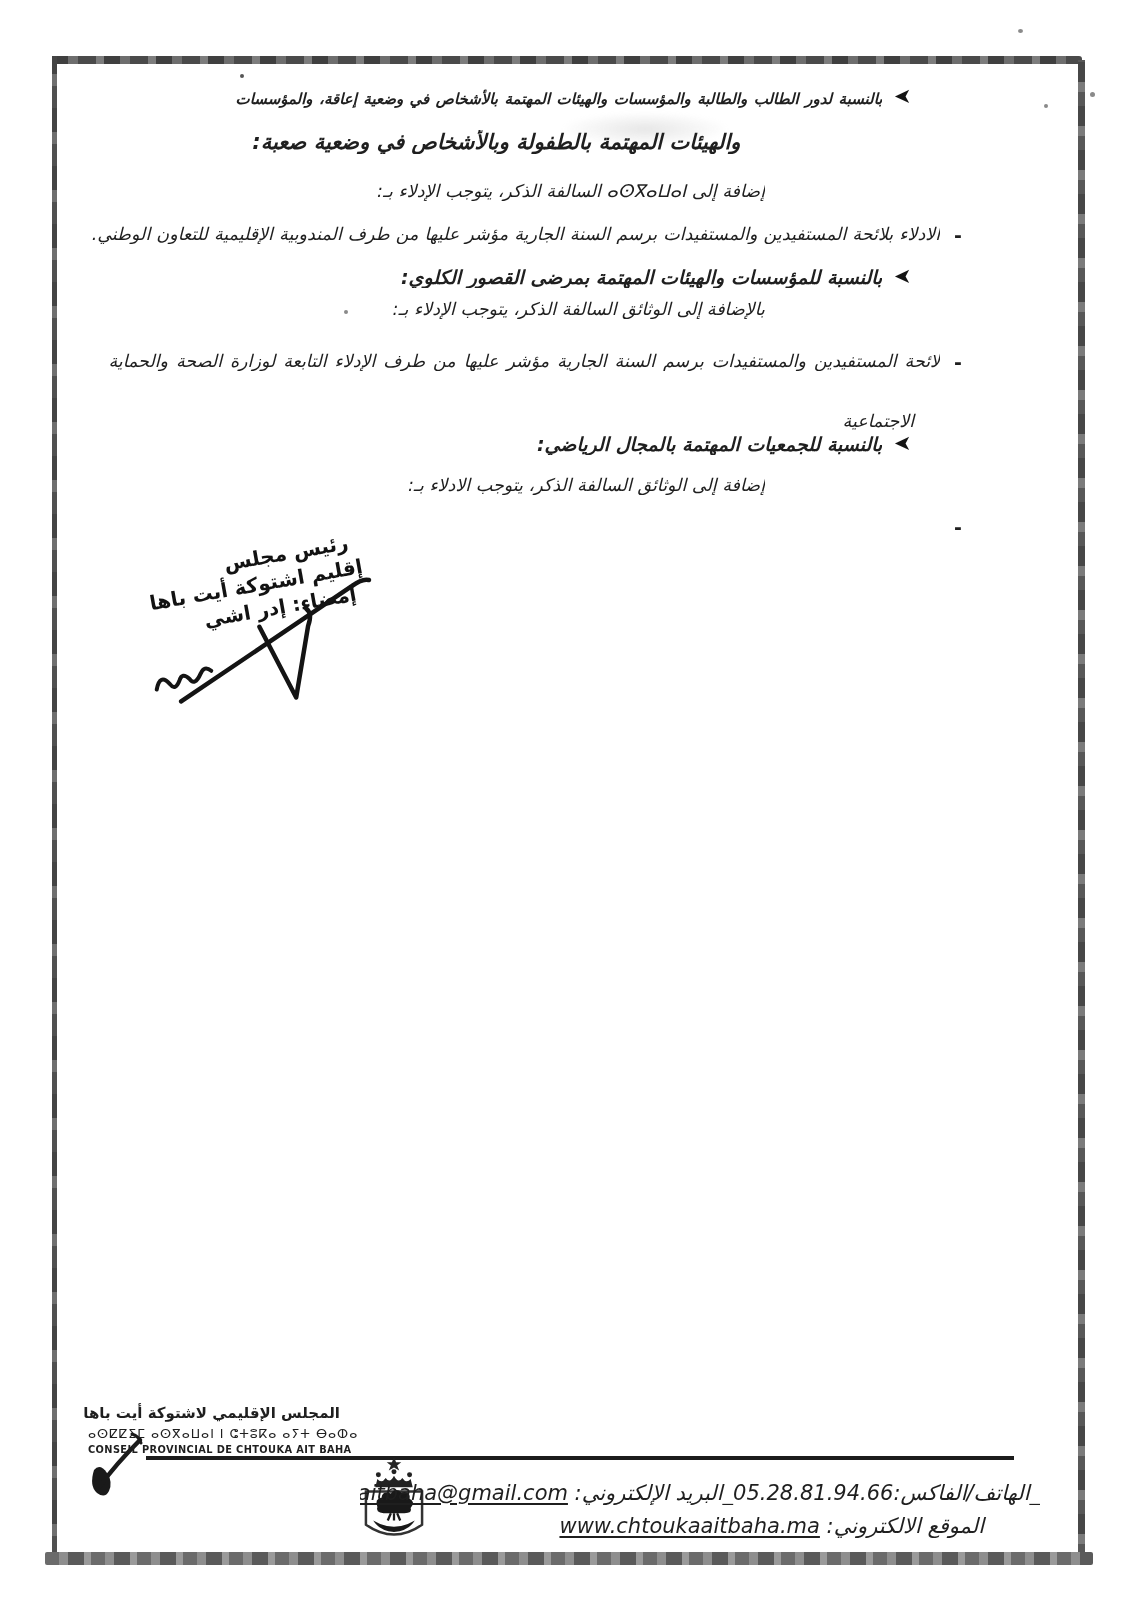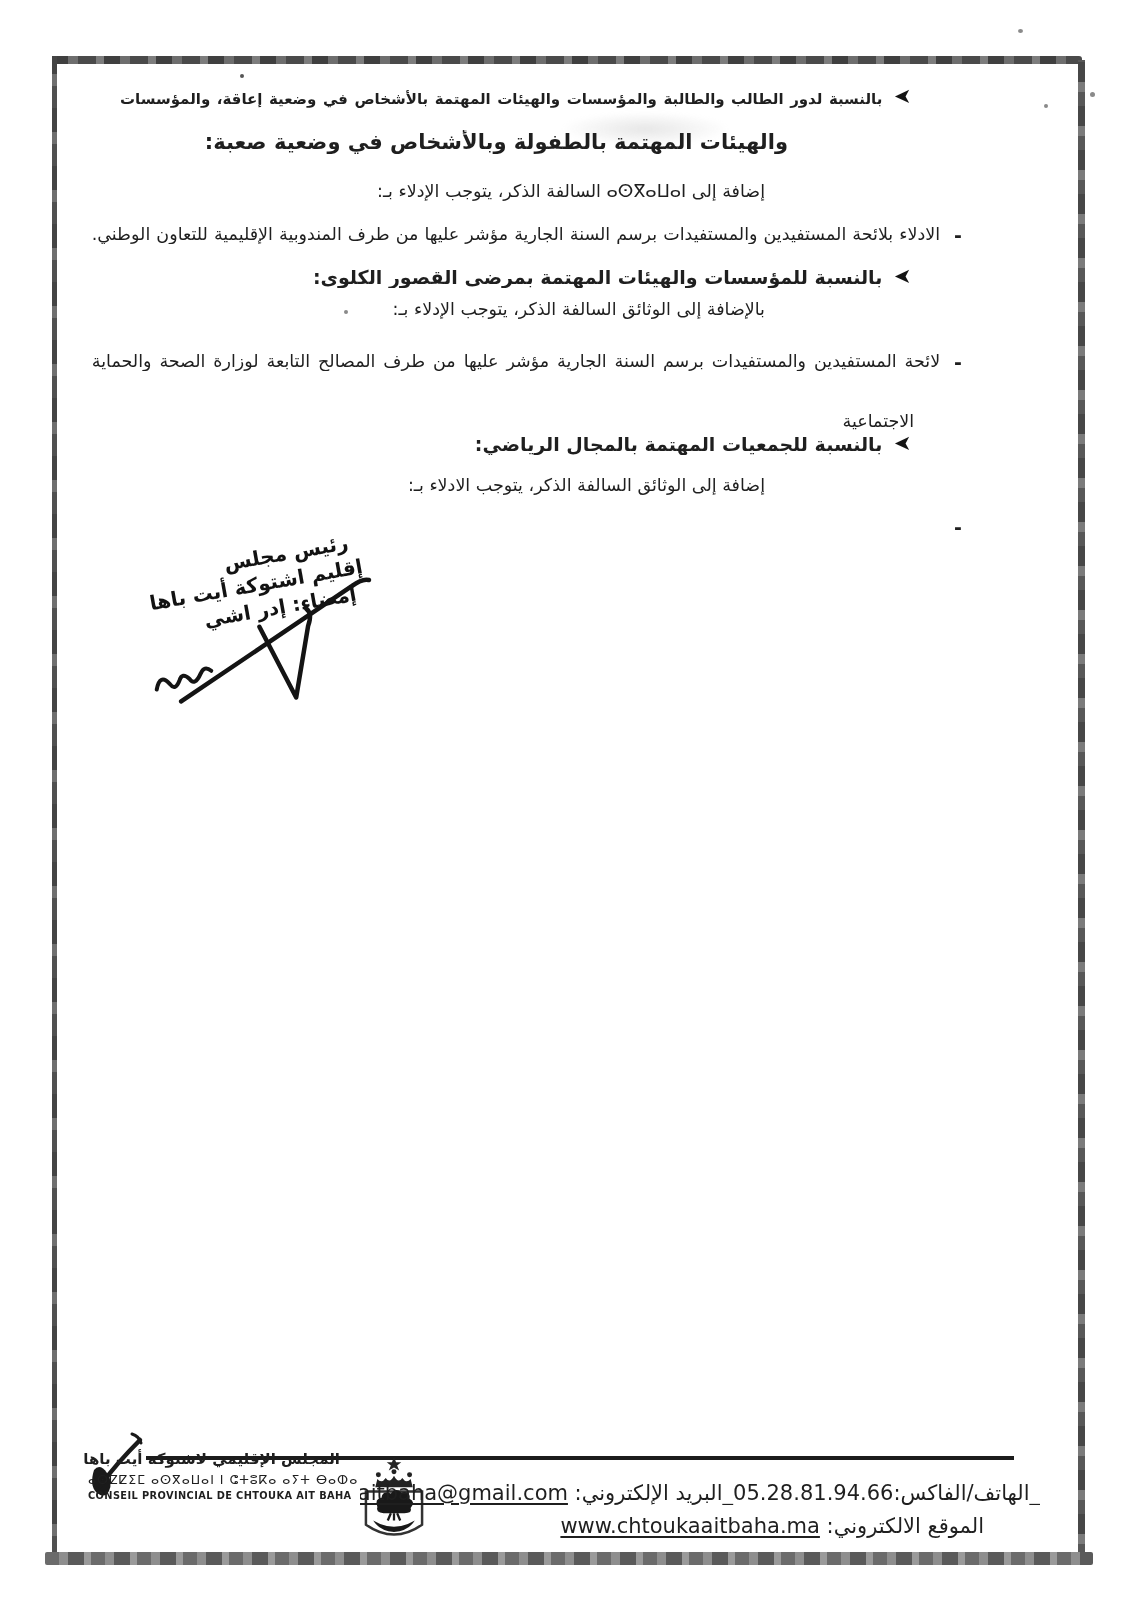--- a/index.html
+++ b/index.html
@@ -23,21 +23,21 @@
   .smudge{position:absolute;left:560px;top:112px;width:170px;height:34px;
     background:radial-gradient(ellipse at center,#c9c9c9 0%,rgba(255,255,255,0) 70%);
     opacity:.45;filter:blur(2px);}
   
   .ar{direction:rtl;}
   .abs{position:absolute;}
   .uline{text-decoration:underline;text-underline-offset:6px;text-decoration-thickness:1.6px;}
   .arrow{display:inline-block;transform:scaleX(-1);font-size:21px;line-height:1;color:#141414;}
   .hgroup{display:flex;align-items:flex-start;gap:12px;}
   .fitline{overflow:hidden;}
-  .fitline .t{white-space:nowrap;display:inline-block;}
+  .fitline .t{white-space:nowrap;display:inline-block;font-style:italic;}
   .h1block{width:772px;}
   .h1a{width:762px;text-align:right;font-size:19.5px;font-weight:bold;}
   .h1b{text-align:center;margin-top:21px;font-size:21px;font-weight:bold;}
   .pline{width:420px;text-align:right;font-size:17.5px;}
   .dashitem{display:flex;gap:14px;align-items:flex-start;font-size:17.5px;}
   .dash{font-weight:bold;font-size:19px;line-height:1.2;}
   .dtext{width:848px;text-align:right;}
   .d2b{padding-right:26px;margin-top:40px;}
   .h2line,.h3line{font-size:19px;font-weight:bold;}
   .h2line{width:700px;text-align:right;}
@@ -46,21 +46,21 @@
   .sig{position:absolute;left:118px;top:546px;width:292px;height:168px;
     transform:rotate(-10deg);direction:rtl;font-weight:bold;color:#121212;}
   .sig .l{white-space:nowrap;font-size:20px;}
   .sig .l1{padding-left:70px;text-align:center;}
   .sig .l2{margin-top:2px;text-align:center;}
   .sig .l3{margin-top:2px;padding-left:40px;text-align:center;}
   .sig svg{position:absolute;left:0;top:28px;pointer-events:none;}
   
   .footer-rule{position:absolute;left:146px;top:1456px;width:868px;height:4px;background:#1c1c1c;}
   .checkmark{position:absolute;left:84px;top:1424px;}
-  .org{position:absolute;left:88px;top:1450px;width:252px;text-align:center;direction:rtl;}
+  .org{position:absolute;left:88px;top:1404px;width:252px;text-align:center;direction:rtl;}
   .org .ar-name{font-size:15px;font-weight:bold;white-space:nowrap;}
   .org .tif{font-size:12.5px;letter-spacing:1px;margin-top:4px;white-space:nowrap;direction:ltr;}
   .org .fr{font-size:9.8px;font-weight:bold;letter-spacing:.4px;margin-top:3px;white-space:nowrap;direction:ltr;}
   .crest{position:absolute;left:346px;top:1455px;}
   .contact{position:absolute;right:91px;top:1481px;width:680px;direction:rtl;text-align:right;font-size:21px;}
   .contact .line{white-space:nowrap;}
   .contact .line2{margin-top:9px;padding-right:56px;}
   .ltr{direction:ltr;unicode-bidi:embed;}
   .linklike{text-decoration:underline;text-underline-offset:3px;}
 </style>
@@ -97,21 +97,21 @@
 <div class="abs ar hgroup" style="right:219px;top:266px;">
   <span class="arrow">➤</span>
   <div class="h2line uline fitline"><span class="t">بالنسبة للمؤسسات والهيئات المهتمة بمرضى القصور الكلوي:</span></div>
 </div>
 
 <div class="abs ar pline fitline" style="right:366px;top:290px;margin-top:9px;"><span class="t">بالإضافة إلى الوثائق السالفة الذكر، يتوجب الإدلاء بـ:</span></div>
 
 <div class="abs ar dashitem" style="right:169px;top:351px;">
   <span class="dash">-</span>
   <div class="dtext">
-    <div class="fitline stretch"><span class="t" style="word-spacing: 2.35714px;">لائحة المستفيدين والمستفيدات برسم السنة الجارية مؤشر عليها من طرف المصالح التابعة لوزارة الصحة والحماية</span></div>
+    <div class="fitline stretch"><span class="t" style="word-spacing: 2.35714px;">لائحة المستفيدين والمستفيدات برسم السنة الجارية مؤشر عليها من طرف الإدلاء التابعة لوزارة الصحة والحماية</span></div>
     <div class="d2b fitline"><span class="t">الاجتماعية</span></div>
   </div>
 </div>
 
 <div class="abs ar hgroup" style="right:219px;top:433px;">
   <span class="arrow">➤</span>
   <div class="h3line uline fitline"><span class="t">بالنسبة للجمعيات المهتمة بالمجال الرياضي:</span></div>
 </div>
 
 <div class="abs ar pline fitline" style="right:366px;top:475px;"><span class="t">إضافة إلى الوثائق السالفة الذكر، يتوجب الادلاء بـ:</span></div>

